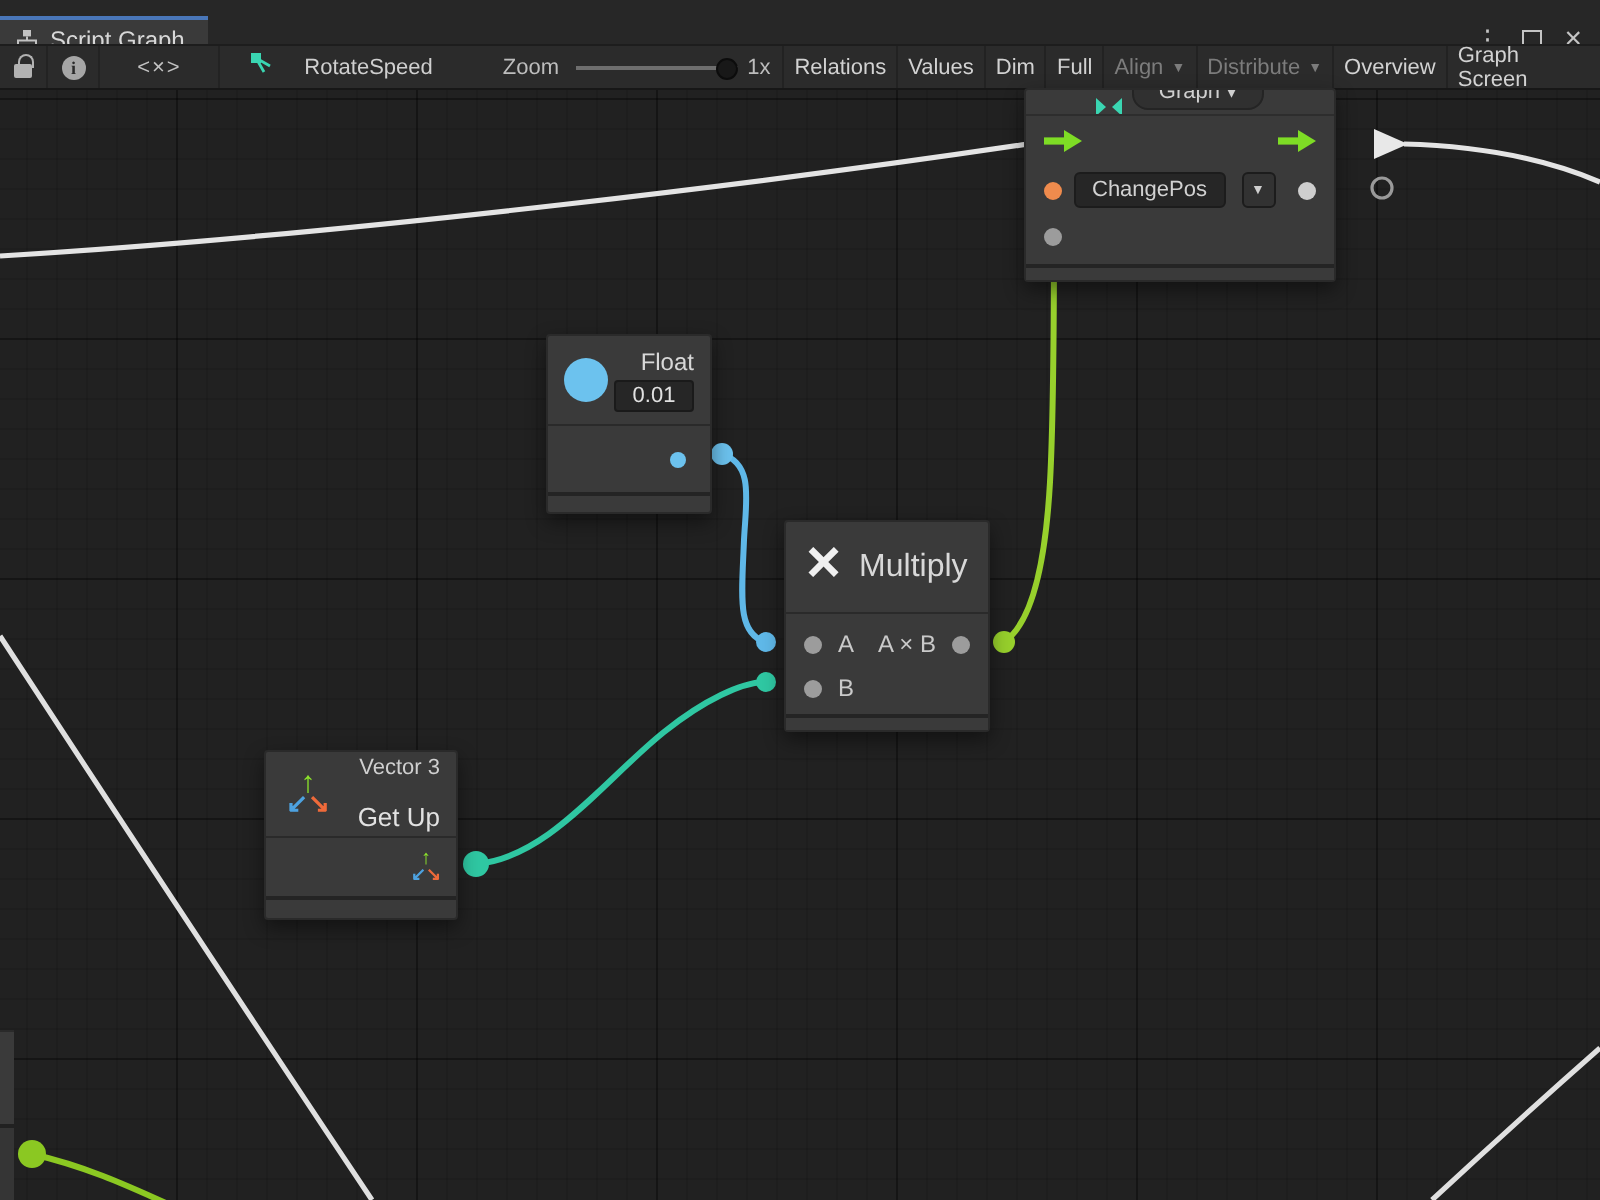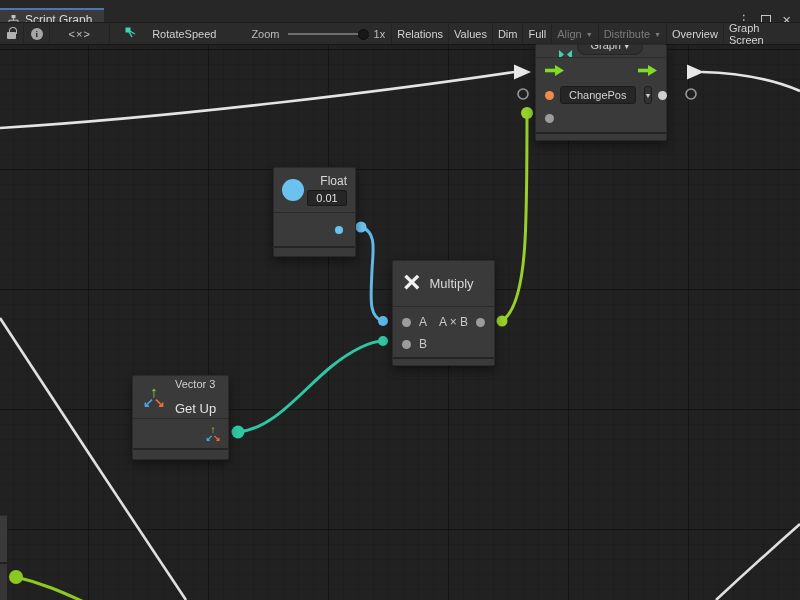--- a/index.html
+++ b/index.html
@@ -61,21 +61,21 @@
   
   svg.wires { position:absolute; top:0; left:0; width:800px; height:555px; pointer-events:none; }
 
   
   .node { position:absolute; background:#3a3a3a; border:1px solid #2a2a2a; border-radius:2px; box-shadow:0 4px 10px rgba(0,0,0,0.45); color:#d6d6d6; }
   .node-footer { height:8px; background:#3a3a3a; border-top:2px solid #242424; }
   .dot { width:9px; height:9px; border-radius:50%; background:#9c9c9c; flex:none; }
   .dot.small { width:8px; height:8px; }
 
   
-  .graph-node { left:535px; top:-1px; width:132px; height:97px; }
+  .graph-node { left:512px; top:-1px; width:156px; height:97px; }
   .gn-header { height:13px; overflow:hidden; display:flex; justify-content:center; align-items:flex-start; gap:5px; border-bottom:1px solid #2d2d2d; }
   .gn-pill { margin-top:-9px; background:#303030; border:1px solid #242424; border-radius:8px; padding:2px 12px; font-size:11px; color:#d0d0d0; }
   .gn-hicon { margin-top:0px; }
   .gn-row1 { height:25px; display:flex; align-items:center; justify-content:space-between; padding:0 9px; }
   .gn-row2 { height:24px; display:flex; align-items:center; padding:0 9px; gap:6px; }
   .gn-row3 { height:22px; display:flex; align-items:center; padding:0 9px; }
   .dd { background:#262626; border:1px solid #1c1c1c; border-radius:3px; height:18px; display:flex; align-items:center; padding:0 8px; font-size:11px; color:#d2d2d2;justify-content:center; }
   .dd-caret { background:#323232; border:1px solid #1c1c1c; border-radius:3px; width:17px; height:18px; display:flex; align-items:center; justify-content:center; font-size:7px; color:#cfcfcf; margin-left:2px; }
   .dot.orange { background:#ef8b4d; }
   .dot.white { background:#cecece; margin-left:auto; }
@@ -90,33 +90,33 @@
   .fn-col { display:flex; flex-direction:column; align-items:flex-end; gap:2px; flex:1; }
   .fn-title { font-size:12px; color:#d8d8d8; }
   .fn-value { background:#262626; border:1px solid #1a1a1a; border-radius:2px; font-size:11px; color:#e0e0e0; padding:1px 5px; min-width:40px; text-align:center; }
   .fn-body { height:33px; display:flex; align-items:center; justify-content:flex-end; padding:0 12px; }
   .dot.blue { background:#6cc2ee; }
 
   
   .mul-node { left:392px; top:215px; width:103px; height:106px; }
   .mn-header { height:46px; display:flex; align-items:center; gap:9px; padding:0 10px; border-bottom:1px solid #2a2a2a; }
   .mul-x { font-size:30px; font-weight:bold; color:#f0f0f0; line-height:1; margin-top:-3px; }
-  .mn-title { font-size:13px; color:#d8d8d8; }
+  .mn-title { font-size:16px; color:#d8d8d8; }
   .mn-body { padding:4px 0 2px 0; }
   .mn-row { height:22px; display:flex; align-items:center; padding:0 9px; gap:8px; font-size:12px; color:#c9c9c9; }
   .mn-out { margin-left:auto; display:flex; align-items:center; gap:8px; }
 
   
   .vec-node { left:132px; top:330px; width:97px; height:85px; }
   .vn-header { height:43px; display:flex; align-items:center; gap:8px; padding:0 8px; border-bottom:1px solid #2a2a2a; }
   .vec-icon { width:26px; text-align:center; line-height:10px; flex:none; }
   .vec-icon .up { color:#8ce32b; font-weight:bold; font-size:15px; display:block; }
   .vec-icon .dl { color:#4da2e0; font-weight:bold; font-size:13px; }
   .vec-icon .dr { color:#ef6a3a; font-weight:bold; font-size:13px; }
-  .vn-col { display:flex; flex-direction:column; gap:11px; flex:1; }
+  .vn-col { display:flex; flex-direction:column; align-items:flex-end; gap:11px; flex:1; }
   .vn-title { font-size:11px; color:#cfcfcf; }
   .vn-sub { font-size:13px; color:#e2e2e2; }
   .vn-body { height:29px; display:flex; align-items:center; justify-content:flex-end; padding:0 7px; }
   .vec-icon.mini { width:16px; line-height:6px; }
   .vec-icon.mini .up { font-size:10px; }
   .vec-icon.mini .dl, .vec-icon.mini .dr { font-size:9px; }
 
   
   .edge-node-a { position:absolute; left:0; top:470px; width:7px; height:47px; background:#3a3a3a; border-top:1px solid #2a2a2a; }
   .edge-node-b { position:absolute; left:0; top:519px; width:7px; height:36px; background:#353535; }

